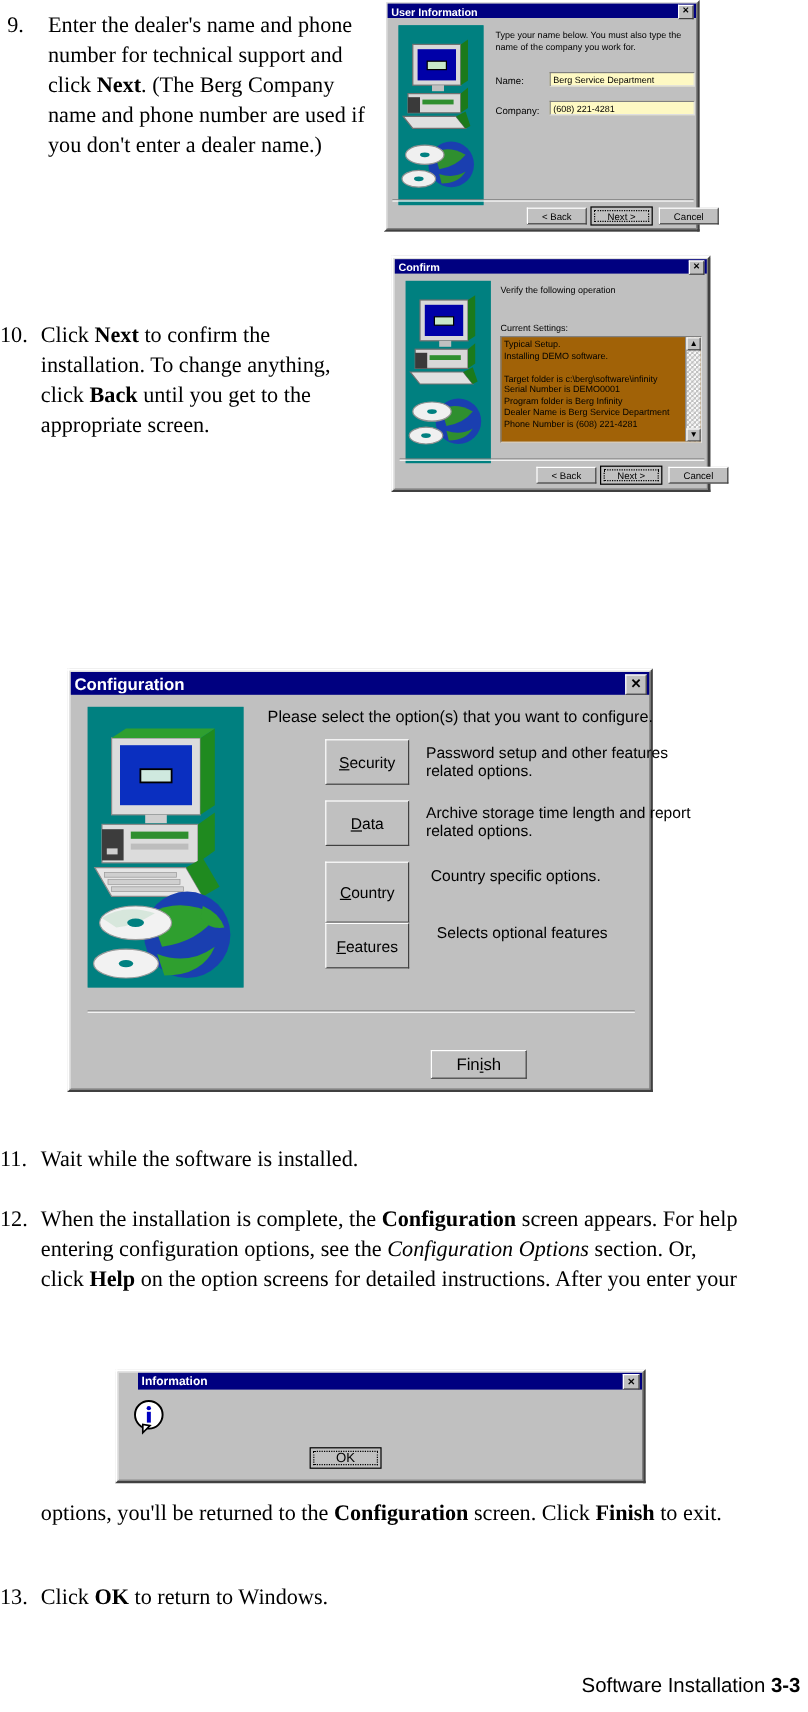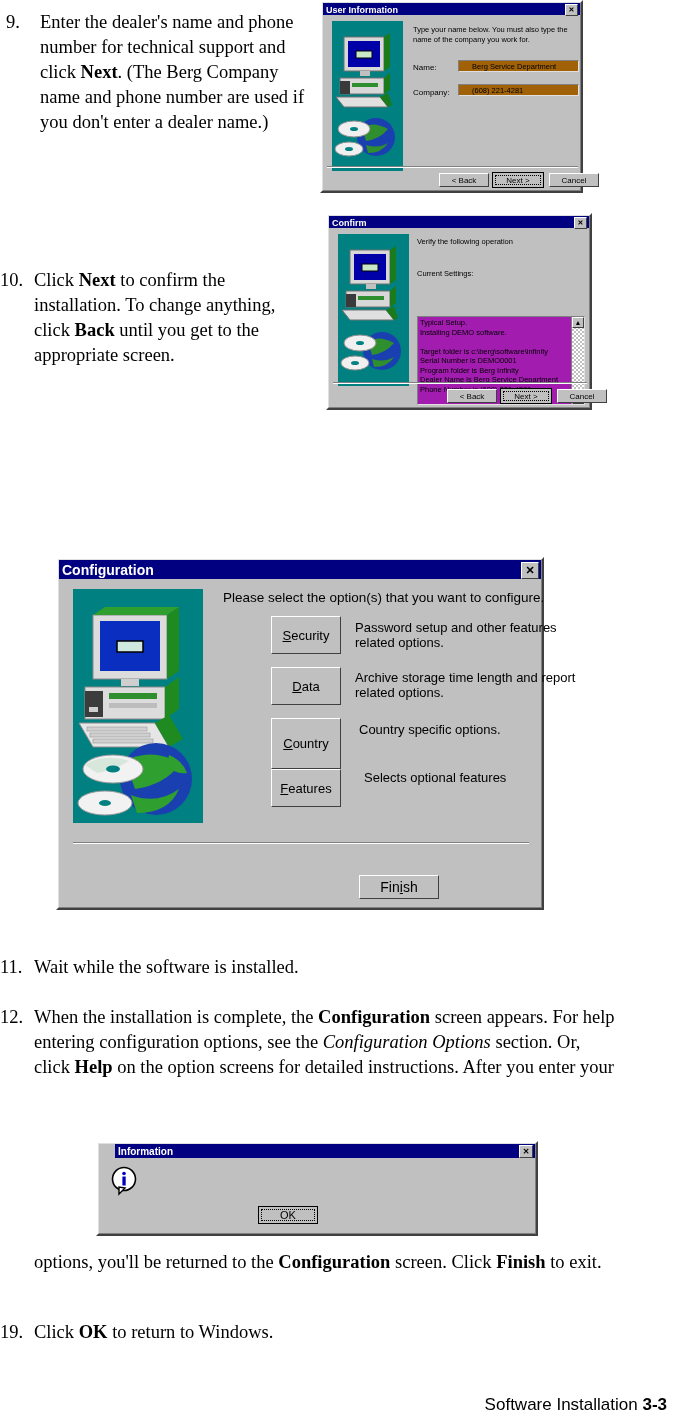--- a/index.html
+++ b/index.html
@@ -37,36 +37,36 @@
 
   .btn{background:#c0c0c0;color:#000;text-align:center;
        border-top:1px solid #fff;border-left:1px solid #fff;
        border-right:1px solid #404040;border-bottom:1px solid #404040;
        display:flex;align-items:center;justify-content:center;
        box-sizing:border-box;position:absolute;}
   .btn.def{border:1px solid #000;}
   .btn.def .il{border:1px dotted #000;width:calc(100% - 4px);
        height:calc(100% - 4px);display:flex;align-items:center;
        justify-content:center;box-sizing:border-box;}
-  .fld{background:#a16207;border-top:1px solid #808080;border-left:1px solid #808080;
+  .fld{background:#fef9c3;border-top:1px solid #808080;border-left:1px solid #808080;
        border-right:1px solid #dfdfdf;border-bottom:1px solid #dfdfdf;
        box-sizing:border-box;position:absolute;display:flex;align-items:center;
-       padding-left:13px;overflow:hidden;white-space:nowrap;}
+       padding-left:2px;overflow:hidden;white-space:nowrap;}
   .lbl{position:absolute;white-space:nowrap;}
   .u{text-decoration:underline;}
 
   
   .art{position:absolute;background:#008080;overflow:hidden;}
   .art svg{display:block;width:100%;height:100%;}
 
   
-  .listbox{position:absolute;background:#a21caf;
+  .listbox{position:absolute;background:#a16207;
        border-top:1px solid #808080;border-left:1px solid #808080;
        border-right:1px solid #dfdfdf;border-bottom:1px solid #dfdfdf;
-       box-sizing:border-box;overflow:hidden;margin-top:36px;}
+       box-sizing:border-box;overflow:hidden;}
   .listbox .lines{position:absolute;left:2px;top:1px;right:14px;}
   .listbox .lines div{white-space:nowrap;overflow:hidden;}
   .sb{position:absolute;top:0;right:0;bottom:0;width:12px;background:#c0c0c0;
       background-image:linear-gradient(45deg,#fff 25%,transparent 25%,transparent 75%,#fff 75%),
                        linear-gradient(45deg,#fff 25%,transparent 25%,transparent 75%,#fff 75%);
       background-size:4px 4px;background-position:0 0,2px 2px;
       border-left:1px solid #808080;}
   .sbbtn{position:absolute;left:0;right:0;height:11px;background:#c0c0c0;
       border-top:1px solid #fff;border-left:1px solid #fff;
       border-right:1px solid #404040;border-bottom:1px solid #404040;
@@ -318,19 +318,19 @@
     </div>
   </div>
 </div>
 
 <div class="step" style="left:0px;top:1250px;width:620px;">
   <span class="num"></span>
   <span class="txt"><span>options, you'll be returned to the </span><b>Configuration</b><span> screen. Click </span><b>Finish</b><span> to exit.</span></span>
 </div>
 
 <div class="step" style="left:0px;top:1320px;width:620px;">
-  <span class="num">19.</span>
+  <span class="num">13.</span>
   <span class="txt"><span>Click </span><b>OK</b><span> to return to Windows.</span></span>
 </div>
 
 <div class="footer">
   <span>Software Installation </span><b>3-3</b>
 </div>
 
 </body></html>

